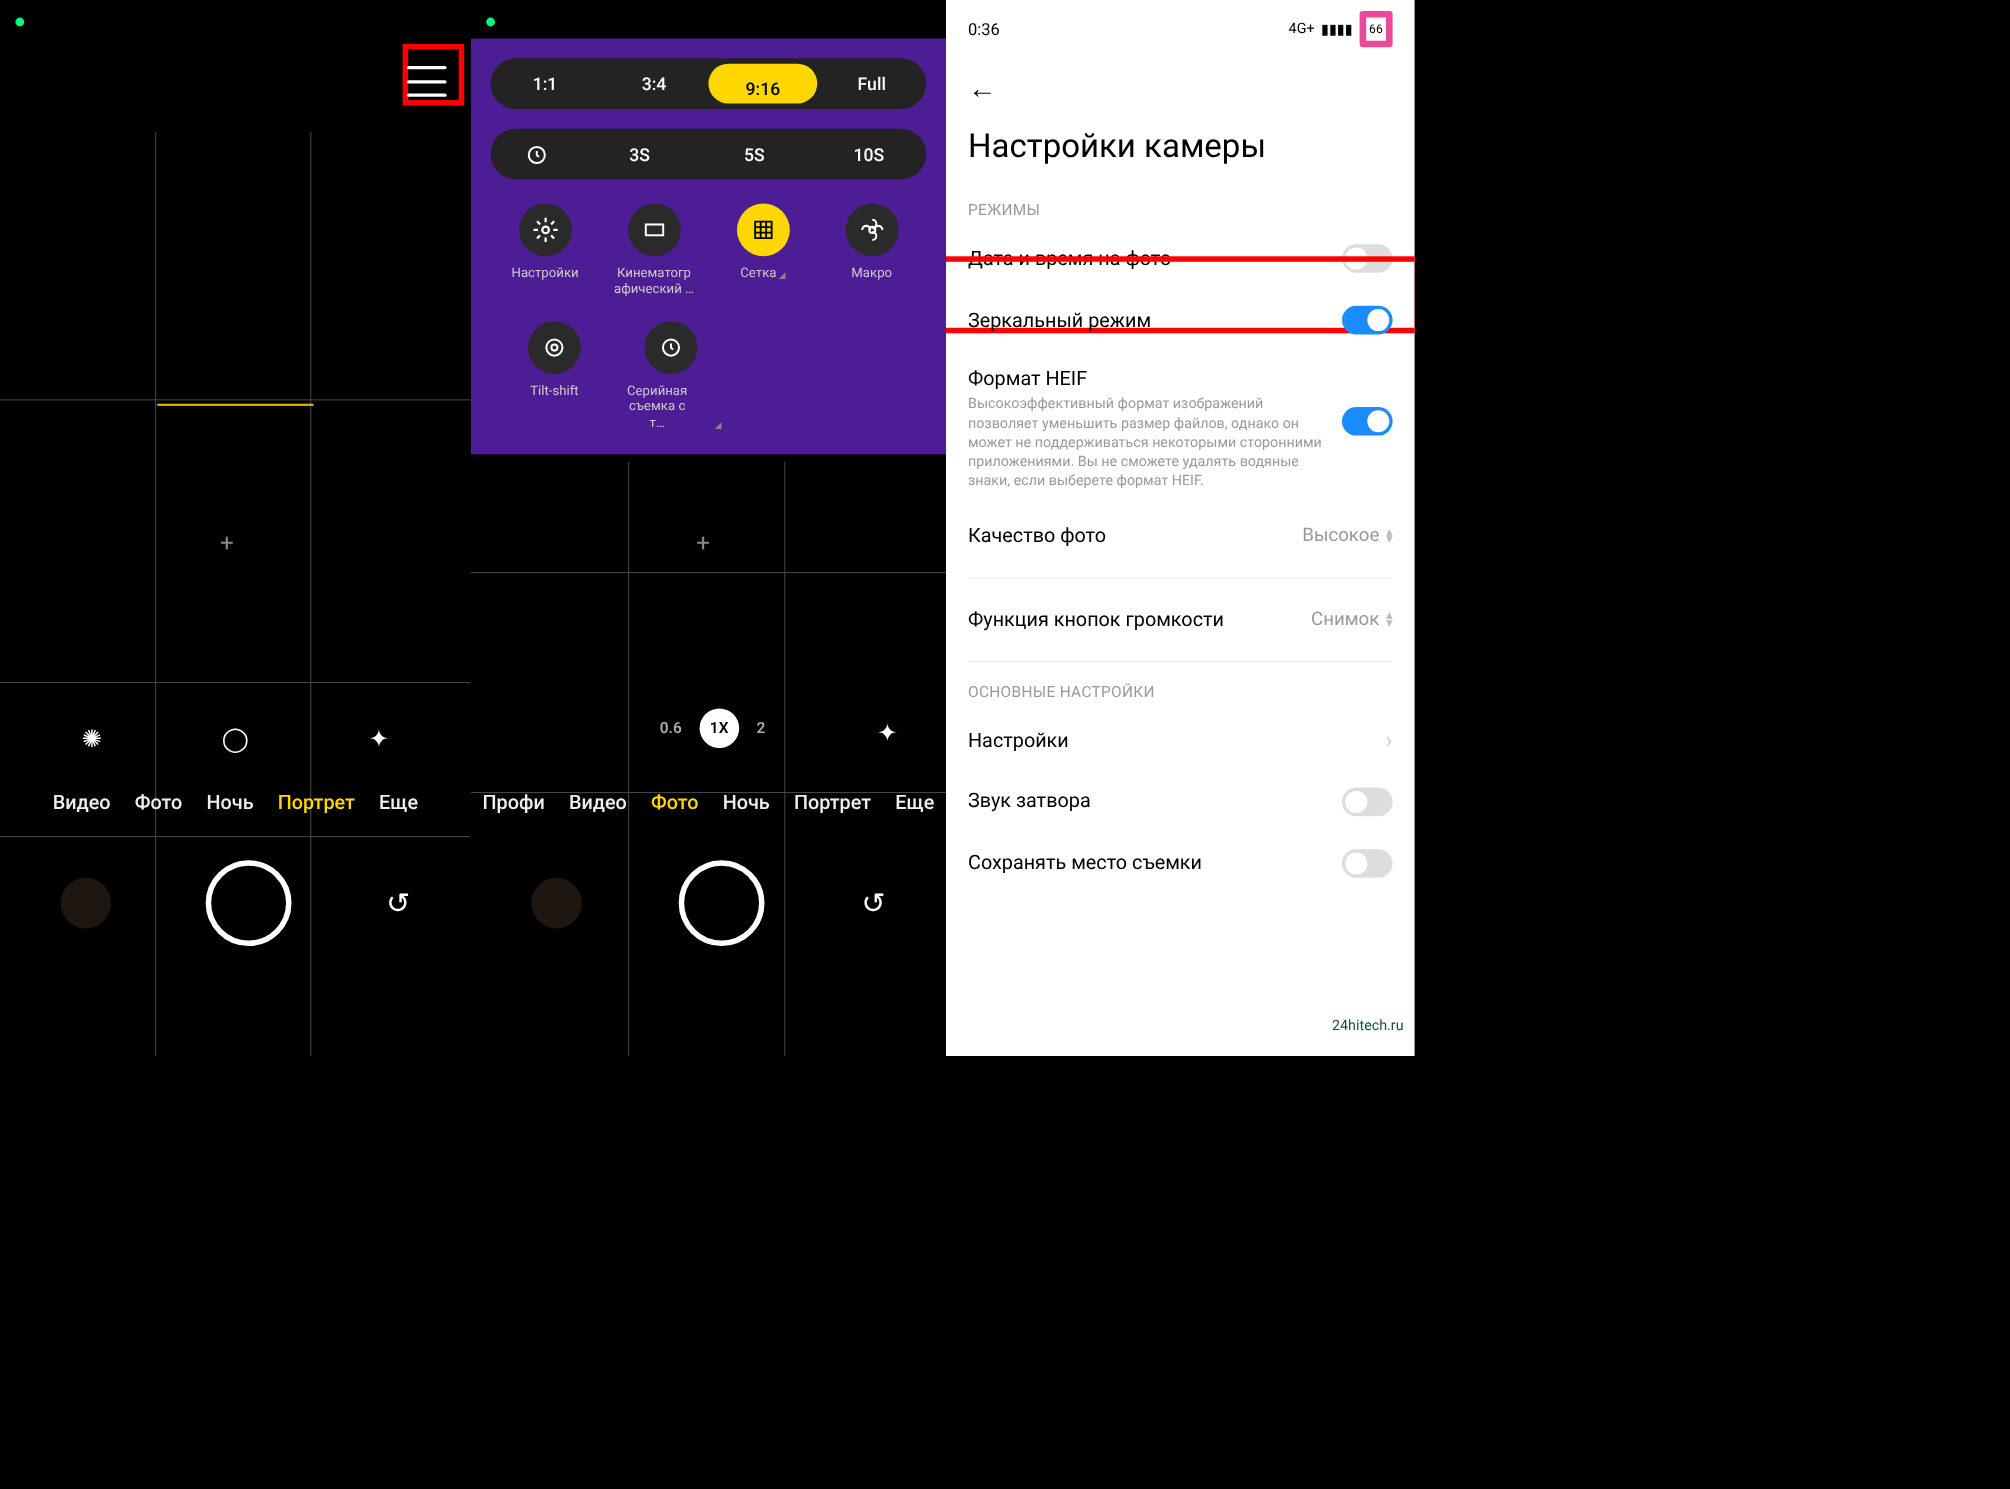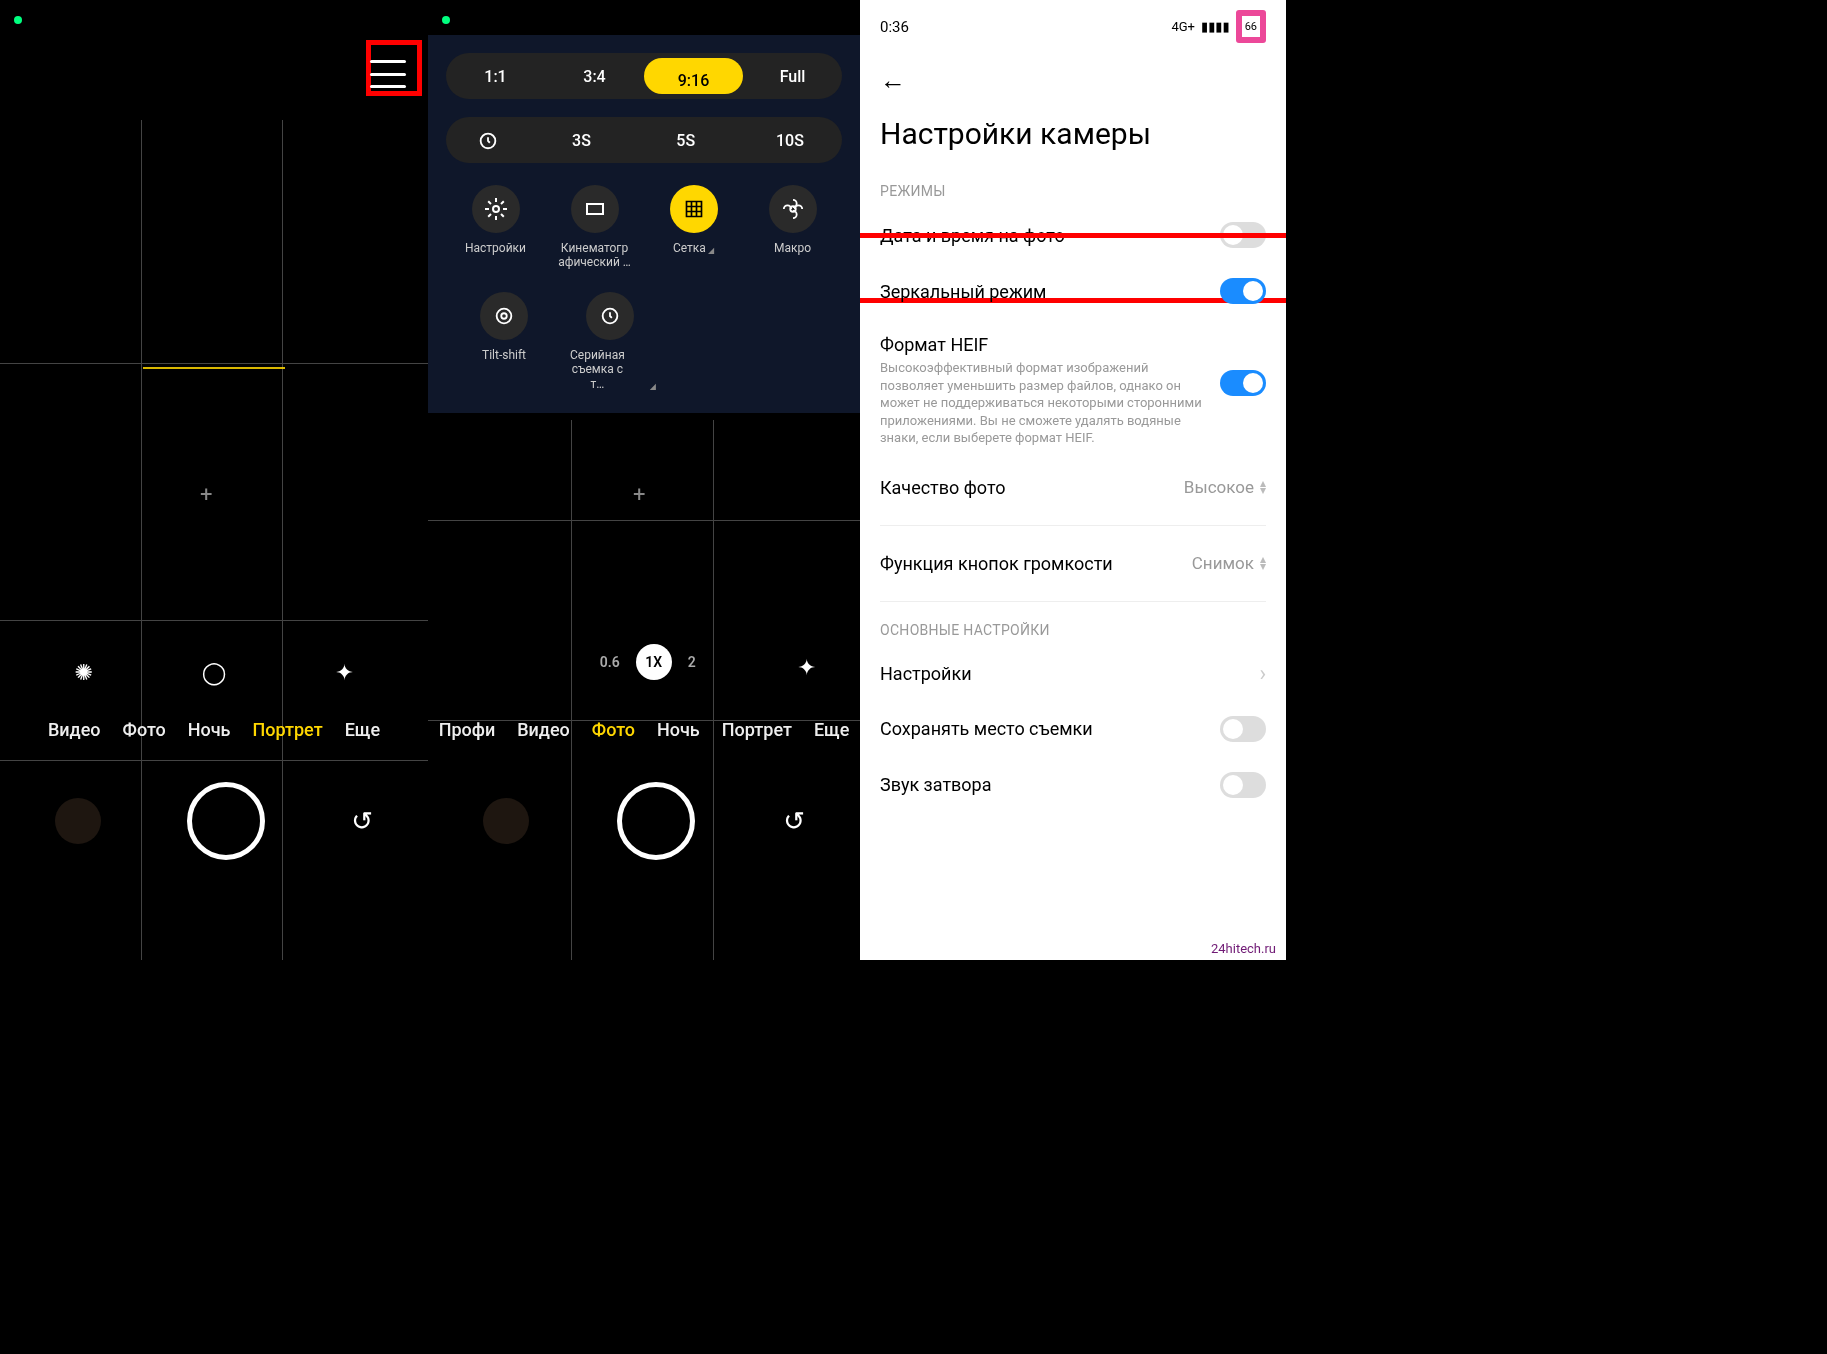--- a/index.html
+++ b/index.html
@@ -20,21 +20,21 @@
 .focus-cross{position:absolute;font-size:22px;color:#888}
 .toolbar-icons{position:absolute;bottom:275px;left:0;right:0;display:flex;justify-content:space-around;align-items:center;padding:0 20px}
 .tb-icon{color:#fff;font-size:22px}
 .modes{position:absolute;bottom:220px;left:0;right:0;display:flex;gap:22px;justify-content:center;font-size:18px;font-weight:500}
 .modes span{color:#eee}
 .modes span.active{color:#ffd700}
 .shutter-row{position:absolute;bottom:100px;left:0;right:0;display:flex;align-items:center;justify-content:space-between;padding:0 55px}
 .thumb{width:46px;height:46px;border-radius:50%;background:#1e1610}
 .shutter{width:78px;height:78px;border:5px solid #fff;border-radius:50%}
 .flip{color:#fff;font-size:26px}
-.top-panel{position:absolute;top:35px;left:0;right:0;padding:0 18px;background:#0f172a;z-index:5}
+.top-panel{position:absolute;top:35px;left:0;right:0;padding:0 18px;background:#4c1d95;z-index:5}
 .pill-row{background:#232323;border-radius:30px;height:46px;display:flex;align-items:center;margin:18px 0}
 .pill-item{flex:1;text-align:center;font-size:16px;color:#fff;font-weight:500}
 .pill-item.active{background:#ffd700;color:#000;border-radius:30px;height:36px;line-height:46px}
 .caps-row{display:flex;justify-content:space-around;margin:22px 0}
 .cap{display:flex;flex-direction:column;align-items:center;gap:8px;width:92px}
 .cap-circle{width:48px;height:48px;border-radius:50%;background:#2a2a2a;display:flex;align-items:center;justify-content:center;color:#fff}
 .cap-circle.active{background:#ffd700;color:#000}
 .cap-label{color:#ccc;font-size:12px;text-align:center;line-height:1.2;max-width:90px}
 .zoom-row{position:absolute;bottom:280px;left:0;right:4px;display:flex;align-items:flex-end;justify-content:space-between;padding:0 40px}
 .zoom-group{display:flex;gap:16px;align-items:center}
@@ -50,21 +50,21 @@
 .setting-title{font-size:18px;color:#000;font-weight:400}
 .setting-sub{font-size:13px;color:#999;margin-top:4px;line-height:1.35}
 .toggle{width:46px;height:26px;border-radius:13px;background:#ddd;position:relative}
 .toggle::after{content:"";position:absolute;width:20px;height:20px;border-radius:50%;background:#fff;top:3px;left:3px}
 .toggle.on{background:#1a8cff}
 .toggle.on::after{left:23px}
 .value{color:#999;font-size:17px;display:flex;align-items:center;gap:4px}
 .chevron{color:#ccc;font-size:22px}
 .dropdown-arrows{font-size:12px;color:#bbb;display:inline-flex;flex-direction:column;line-height:0.6;margin-left:2px;vertical-align:middle}
 .hr{border:none;border-top:1px solid #eee;margin:12px 20px}
-.watermark{position:absolute;bottom:4px;right:10px;color:#701a75;font-size:13px}
+.watermark{position:absolute;bottom:20px;right:10px;color:#14532d;font-size:13px}
 svg{display:block}
 .tri{font-size:8px;color:#888;align-self:end;margin-top:-2px}
 .pane2 .viewfinder{top:420px}
 </style>
 </head>
 <body>
 
 <div class="pane pane1">
   <div class="green-dot"></div>
   <div class="highlight" style="top:40px;right:6px;width:56px;height:56px"></div>
@@ -288,26 +288,26 @@
 
   <div class="setting-row">
     <div class="setting-left">
         <div class="setting-title">Настройки</div>
       </div>
     <span class="chevron">›</span>
   </div>
 
   <div class="setting-row">
     <div class="setting-left">
+        <div class="setting-title">Звук затвора</div>
+      </div>
+    <div class="toggle"></div>
+  </div>
+
+  <div class="setting-row">
+    <div class="setting-left">
         <div class="setting-title">Сохранять место съемки</div>
-      </div>
-    <div class="toggle"></div>
-  </div>
-
-  <div class="setting-row">
-    <div class="setting-left">
-        <div class="setting-title">Звук затвора</div>
       </div>
     <div class="toggle"></div>
   </div>
 
   <span class="watermark">24hitech.ru</span>
 </div>
 
 </body></html>

